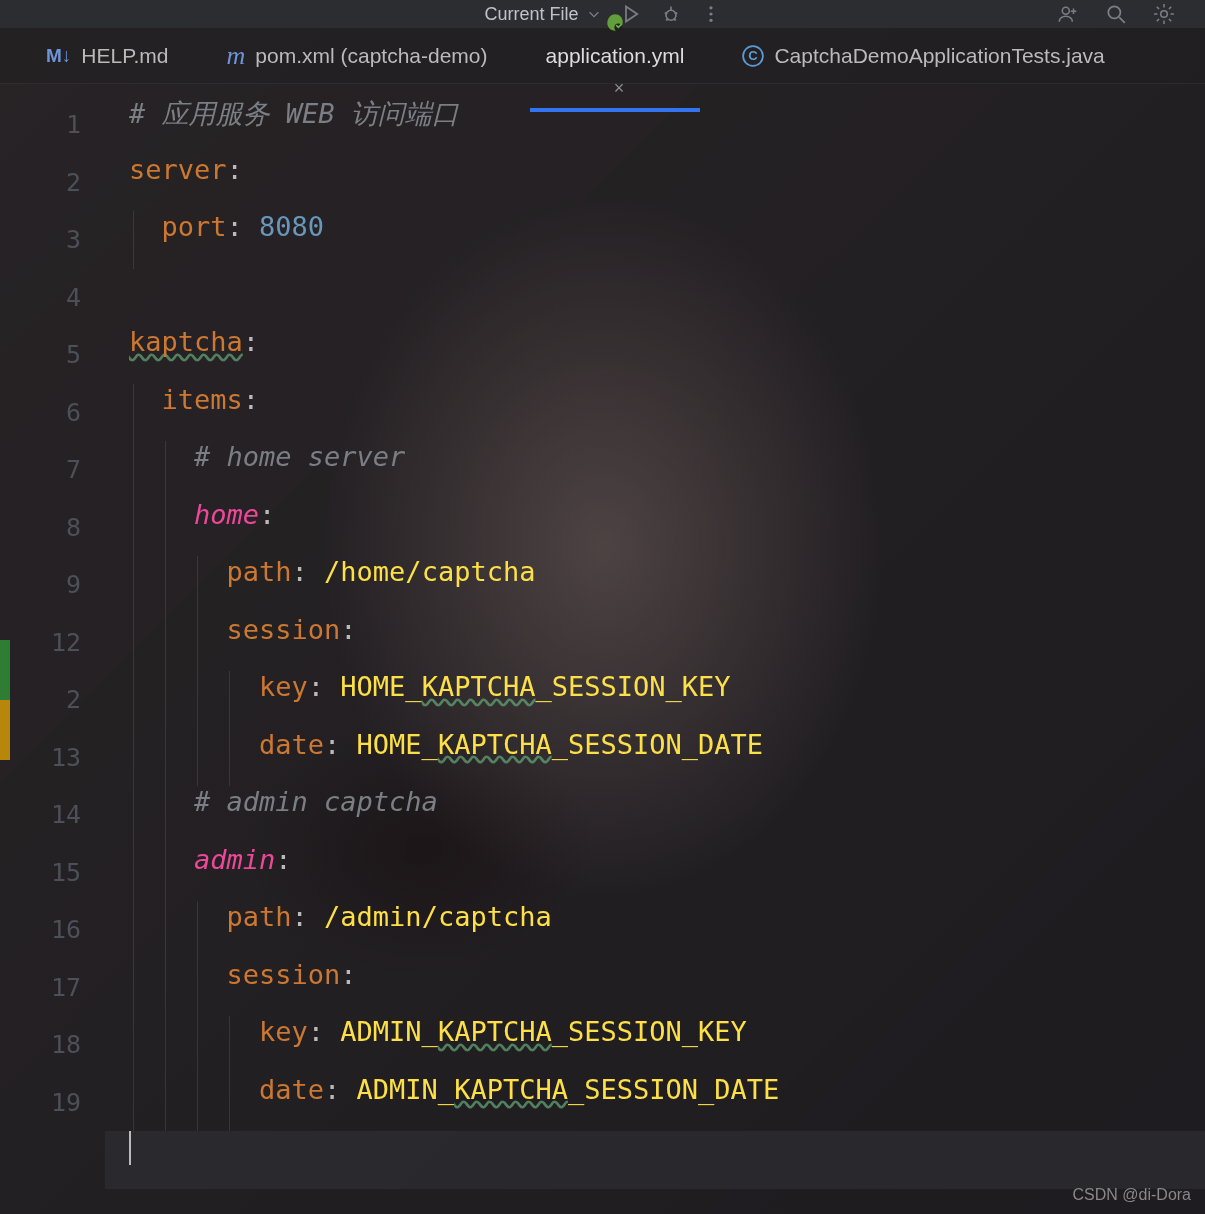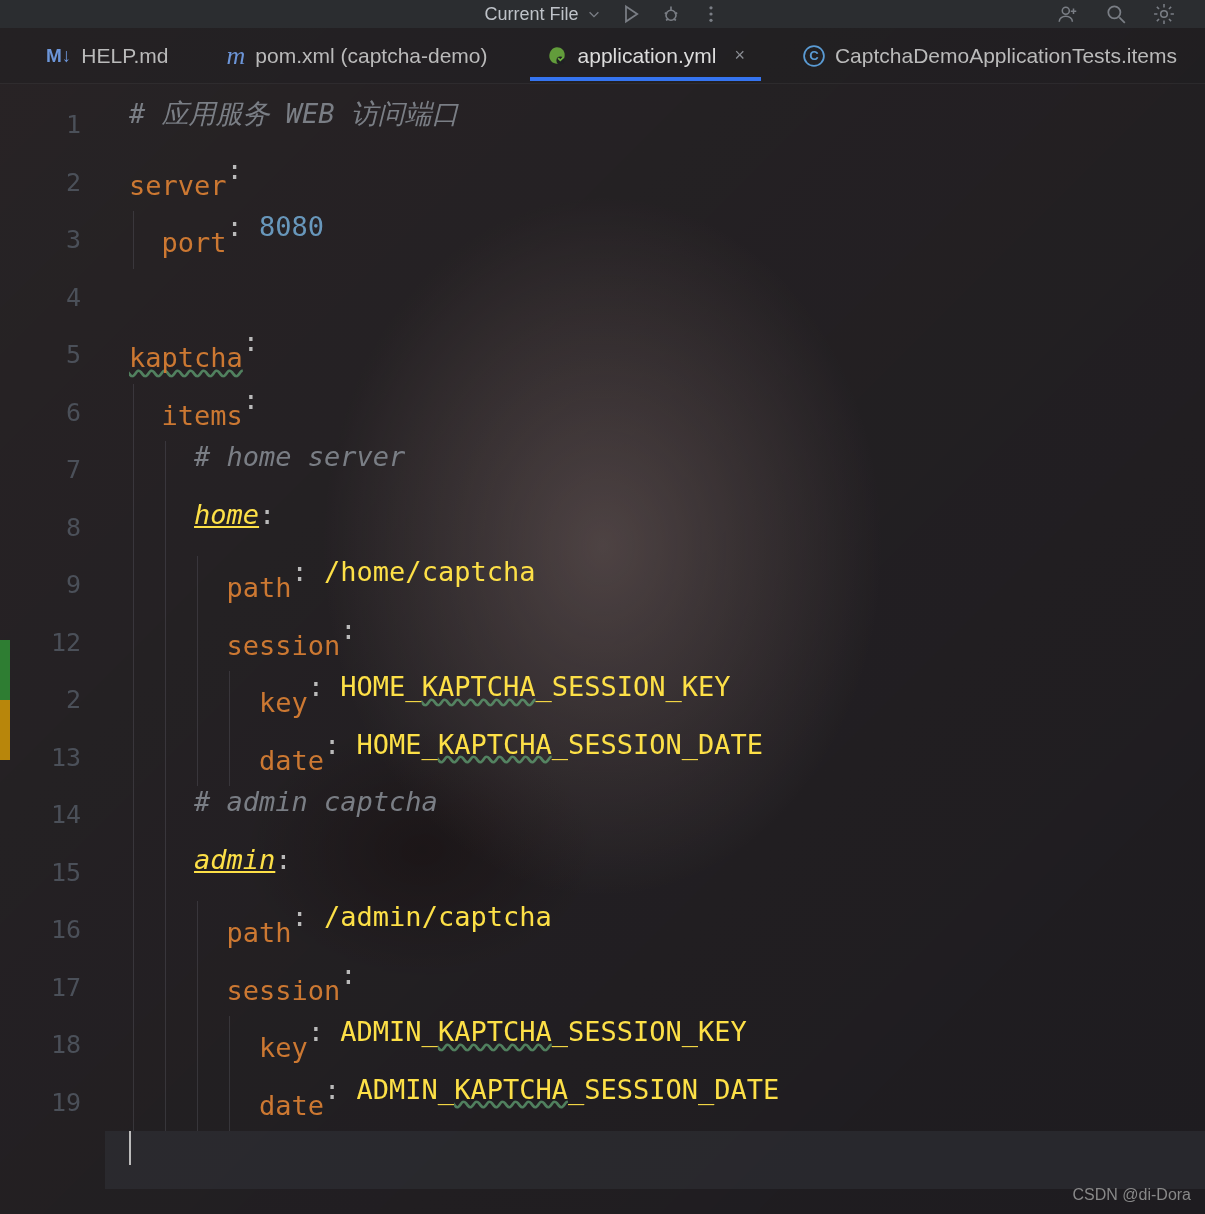--- a/index.html
+++ b/index.html
@@ -65,21 +65,21 @@
 .tab {
   display: flex;
   align-items: center;
   gap: 10px;
   color: #bababa;
   font-size: 21px;
   padding: 12px 4px;
   cursor: pointer;
   position: relative;
 }
-.tab.active { color: #dcdcdc; }
+.tab.active { color: #dcdcdc; flex-direction: column; }
 .tab.active::after {
   content: '';
   position: absolute;
   bottom: -1px;
   left: -12px;
   right: -12px;
   height: 4px;
   background: #3574f0;
 }
 .tab-icon { display: flex; align-items: center; }
@@ -121,22 +121,22 @@
   padding-left: 24px;
 }
 .indent-guide {
   position: absolute;
   width: 1px;
   background: rgba(120,120,130,0.25);
   top: 0;
   bottom: 0;
 }
 .c-comment { color: #7a7e85; font-style: italic; }
-.c-key { color: #cc7832; margin-top: 16px; }
-.c-key-i { color: #fde047; font-style: italic; text-decoration: underline; }
+.c-key { color: #cc7832; }
+.c-key-i { color: #ec4899; font-style: italic; }
 .c-num { color: #6897bb; }
 .c-val { color: #fde047; }
 .c-colon { color: #bababa; }
 .underline-wavy {
   text-decoration: underline wavy rgba(100,170,120,0.7);
   text-decoration-skip-ink: none;
 }
 .cursor {
   display: inline-block;
   width: 2px;
@@ -244,21 +244,21 @@
       <span>application.yml</span>
       <span class="close-x">×</span>
     </div>
     <div class="tab">
       <span class="tab-icon">
         <svg width="22" height="22" viewBox="0 0 20 20">
           <circle cx="10" cy="10" r="9" fill="none" stroke="#5a9bd4" stroke-width="1.6"></circle>
           <text x="10" y="14" text-anchor="middle" fill="#5a9bd4" font-size="12" font-weight="600">C</text>
         </svg>
       </span>
-      <span>CaptchaDemoApplicationTests.items</span>
+      <span>CaptchaDemoApplicationTests.java</span>
     </div>
   </div>
 
 <div class="editor-area">
   <div class="gutter" id="gutter">
       <div class="line-no">1</div>
       <div class="line-no">2</div>
       <div class="line-no">3</div>
       <div class="line-no">4</div>
       <div class="line-no">5</div>

